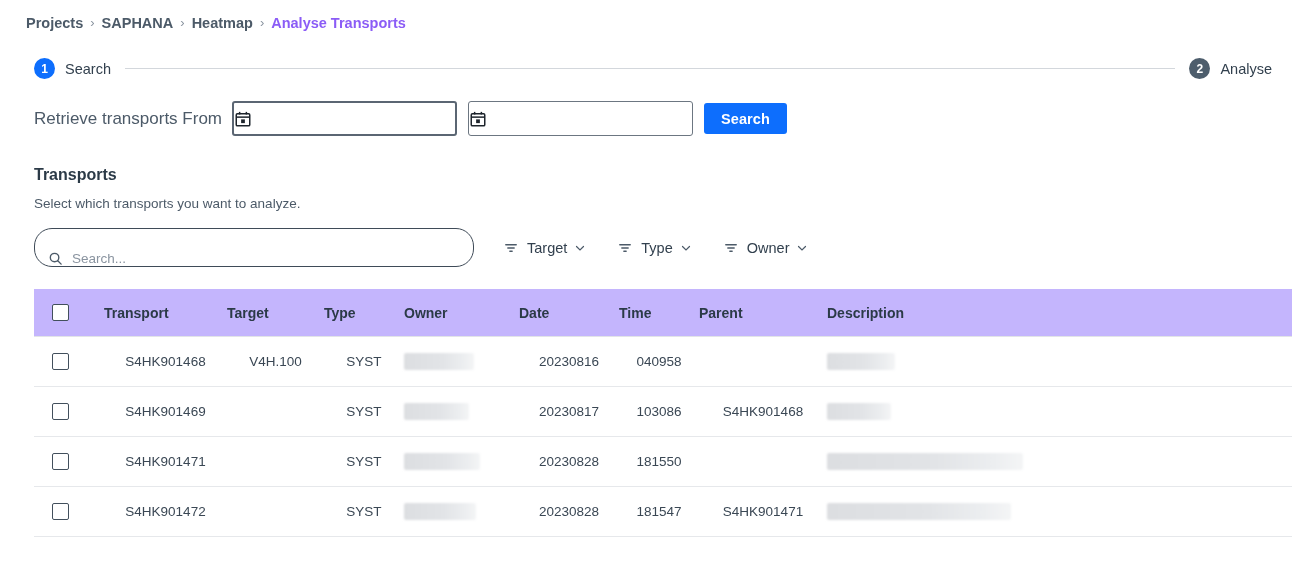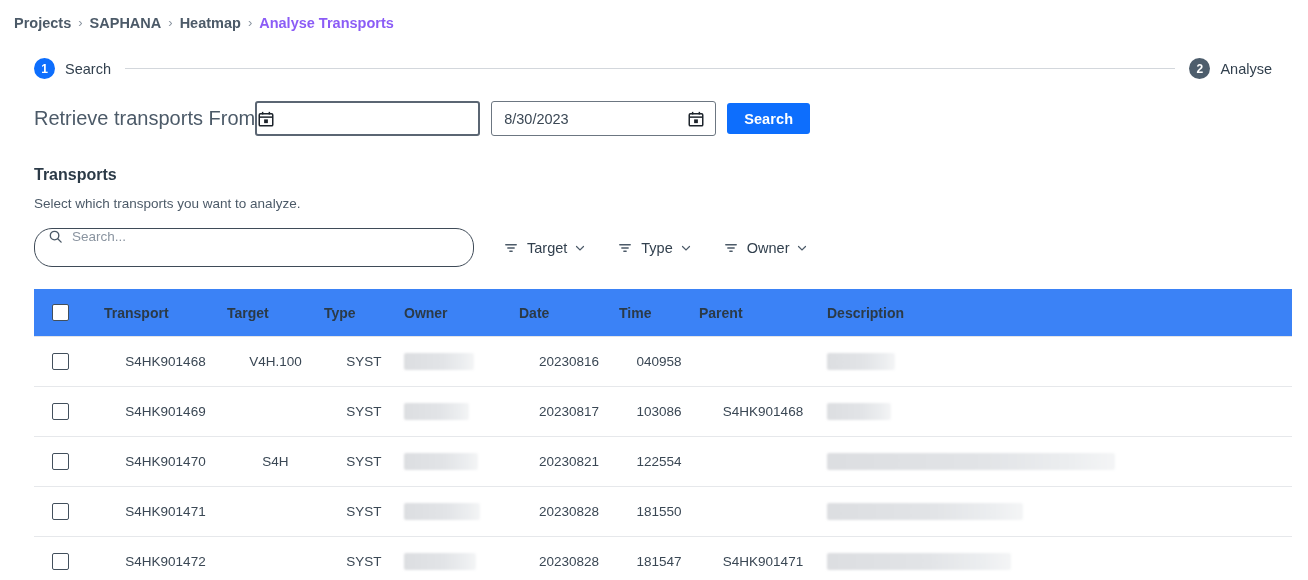--- a/index.html
+++ b/index.html
@@ -11,21 +11,21 @@
     background: #ffffff;
     font-family: "Liberation Sans", sans-serif;
     color: #32404e;
     overflow: hidden;
   }
 
   
   .breadcrumb {
     display: flex;
     align-items: flex-start;
-    padding: 14px 0 0 14px;
+    padding: 14px 0 0 26px;
     font-size: 14.5px;
     line-height: 18px;
   }
   .crumb {
     color: #4c5a68;
     font-weight: 600;
     white-space: nowrap;
     cursor: pointer;
   }
   .crumb.current {
@@ -79,22 +79,23 @@
     margin: 0 14px;
   }
 
   
   .search-row {
     display: flex;
     align-items: center;
     margin: 22px 0 0 34px;
   }
   .retrieve-label {
-    font-size: 20px;
+    font-size: 17px;
     color: #4c5a68;
+    margin-right: 10px;
     white-space: nowrap;
   }
   .date-field {
     position: relative;
     width: 225px;
     height: 35px;
     border: 2px solid #5b6673;
     border-radius: 3px;
     display: flex;
     align-items: center;
@@ -148,21 +149,21 @@
     align-items: center;
     margin: 17px 0 0 34px;
   }
   .text-search {
     position: relative;
     width: 440px;
     height: 39px;
     border: 1px solid #3f4b58;
     border-radius: 18px;
     display: flex;
-    align-items: flex-start;
+    align-items: flex-end;
     background: #fff;
   }
   .mag-icon { margin: 0 9px 0 13px; flex: 0 0 auto; display:block; }
   .text-search-input {
     border: none;
     outline: none;
     flex: 1 1 auto;
     font-size: 13.5px;
     font-family: "Liberation Sans", sans-serif;
     color: #3a4754;
@@ -186,21 +187,21 @@
 
   
   .table-wrap {
     margin: 22px 16px 0 34px;
   }
   table.transports {
     width: 1258px;
     border-collapse: collapse;
     table-layout: fixed;
   }
-  table.transports thead tr { background: #3b82f6; }
+  table.transports thead tr { background: #c4b5fd; }
   table.transports th {
     text-align: left;
     font-size: 14px;
     font-weight: 700;
     color: #2b3a47;
     padding: 15px 0;
     border-bottom: 1px solid #e2e4e8;
   }
   table.transports td {
     font-size: 13.5px;
@@ -269,21 +270,20 @@
     <svg class="cal-icon" viewBox="0 0 24 24" fill="none" stroke="#1d242c" stroke-width="2">
       <rect x="3" y="5" width="18" height="16" rx="1.5" fill="none"></rect>
       <line x1="3" y1="9.5" x2="21" y2="9.5"></line>
       <line x1="7.5" y1="2.5" x2="7.5" y2="6"></line>
       <line x1="16.5" y1="2.5" x2="16.5" y2="6"></line>
       <rect x="9.5" y="12.5" width="5" height="5" fill="#1d242c" stroke="none"></rect>
     </svg>
   </div>
 
   <div class="date-field thin">
-    <span class="date-value">8/30/2023</span>
     <svg class="cal-icon" viewBox="0 0 24 24" fill="none" stroke="#1d242c" stroke-width="2">
       <rect x="3" y="5" width="18" height="16" rx="1.5" fill="none"></rect>
       <line x1="3" y1="9.5" x2="21" y2="9.5"></line>
       <line x1="7.5" y1="2.5" x2="7.5" y2="6"></line>
       <line x1="16.5" y1="2.5" x2="16.5" y2="6"></line>
       <rect x="9.5" y="12.5" width="5" height="5" fill="#1d242c" stroke="none"></rect>
     </svg>
   </div>
 
   <button class="search-btn">Search</button>
@@ -387,37 +387,20 @@
           <td class="col-time">103086</td>
           <td class="col-parent">S4HK901468</td>
           <td class="col-desc">
             <div class="redacted" style="width: 64px;"></div>
           </td>
         </tr>
         <tr>
           <td class="col-check">
             <span class="cbox"></span>
           </td>
-          <td class="col-transport">S4HK901470</td>
-          <td class="col-target">S4H</td>
-          <td class="col-type">SYST</td>
-          <td class="col-owner">
-            <div class="redacted" style="width: 74px;"></div>
-          </td>
-          <td class="col-date">20230821</td>
-          <td class="col-time">122554</td>
-          <td class="col-parent"></td>
-          <td class="col-desc">
-            <div class="redacted" style="width: 288px;"></div>
-          </td>
-        </tr>
-        <tr>
-          <td class="col-check">
-            <span class="cbox"></span>
-          </td>
           <td class="col-transport">S4HK901471</td>
           <td class="col-target"></td>
           <td class="col-type">SYST</td>
           <td class="col-owner">
             <div class="redacted" style="width: 76px;"></div>
           </td>
           <td class="col-date">20230828</td>
           <td class="col-time">181550</td>
           <td class="col-parent"></td>
           <td class="col-desc">

